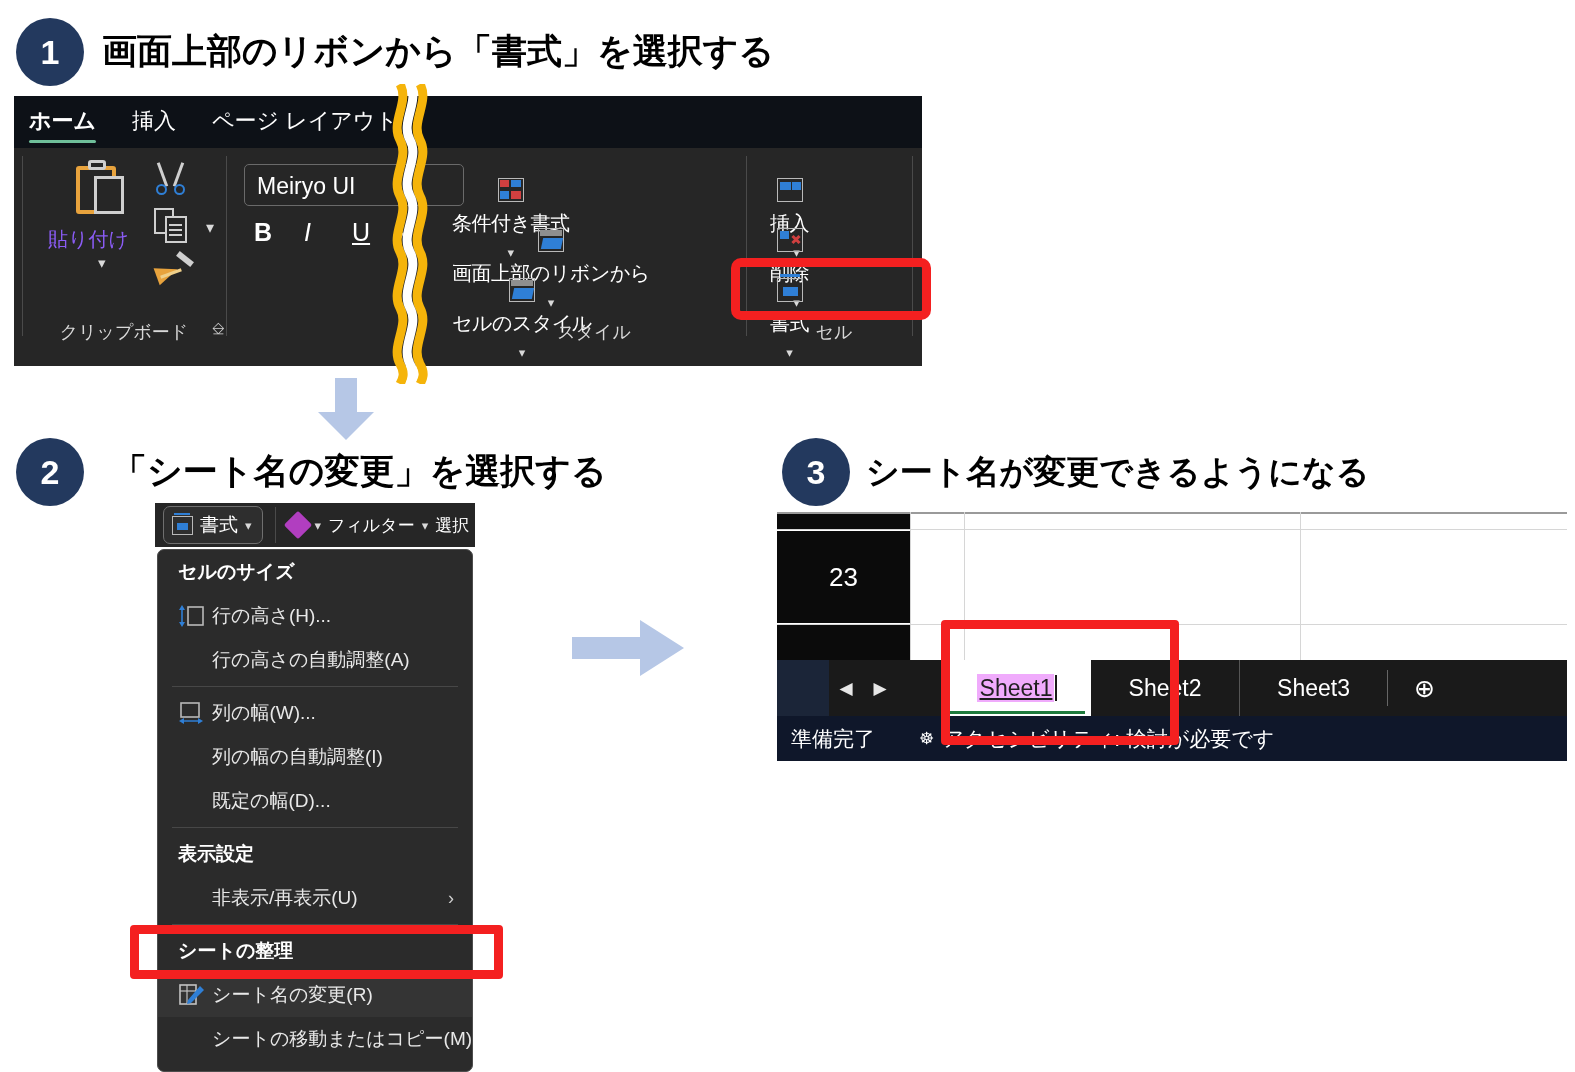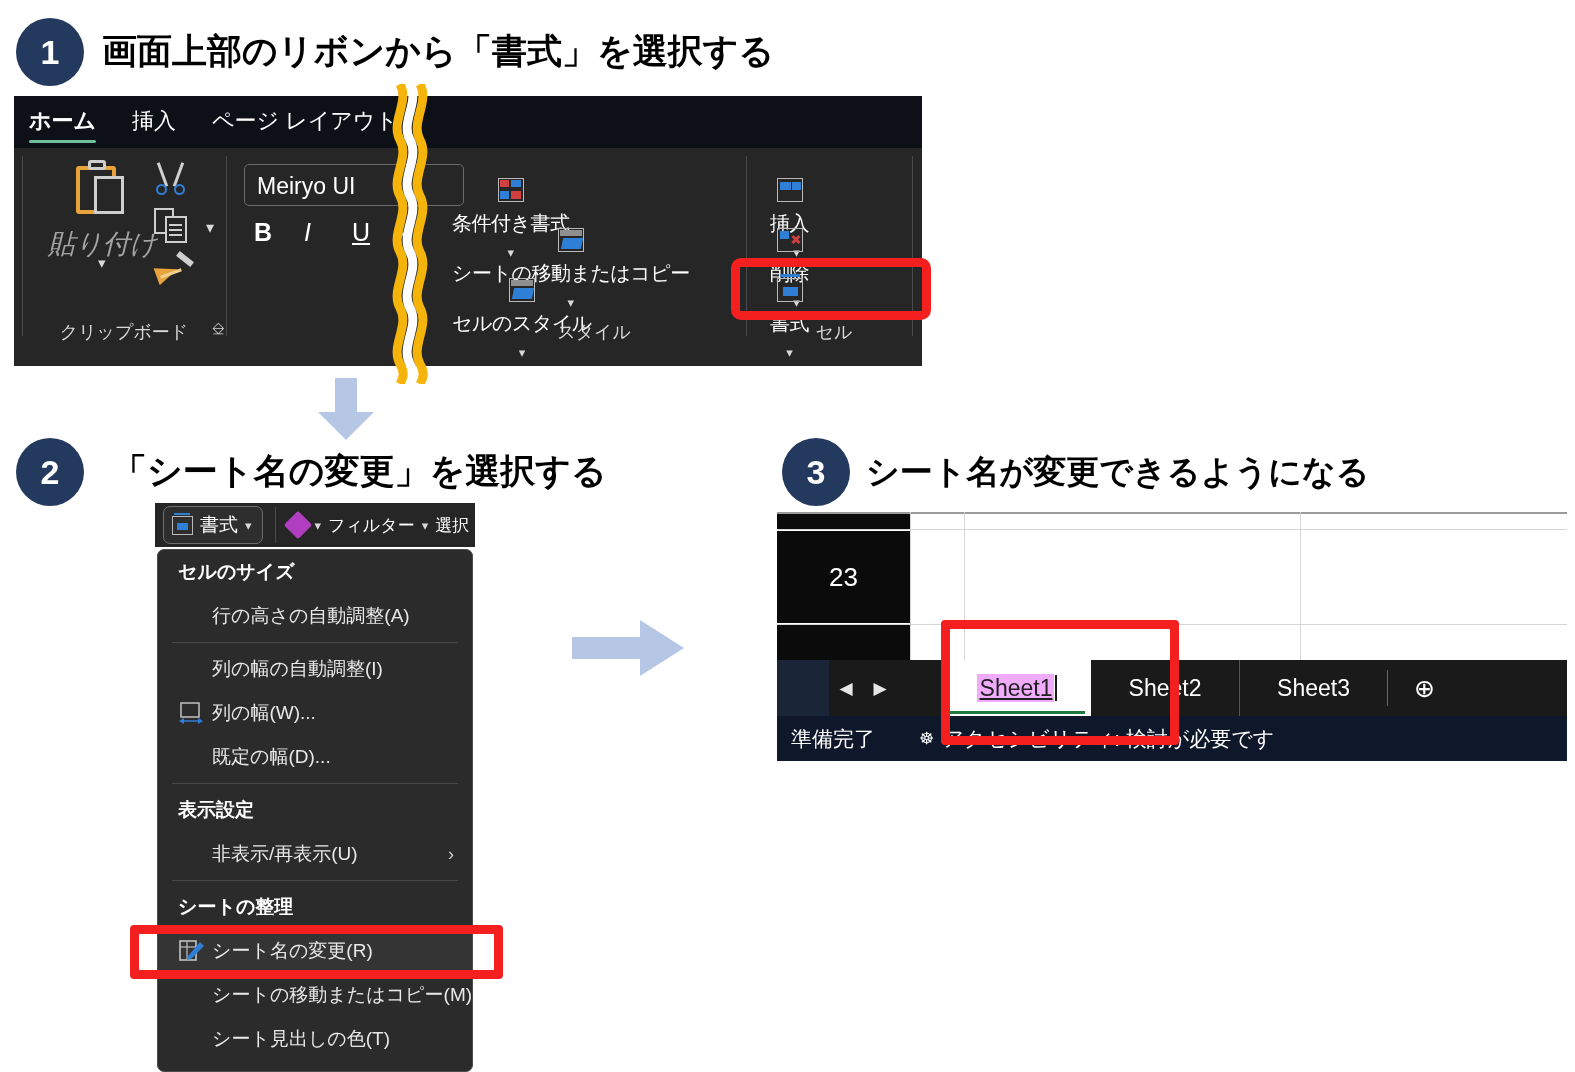--- a/index.html
+++ b/index.html
@@ -214,21 +214,21 @@
       <div class="grp-sep" style="left:8px;"></div>
       <div class="grp-sep" style="left:212px;"></div>
       <div class="grp-sep" style="left:732px;"></div>
       <div class="grp-sep" style="left:898px;"></div>
 
       <div style="position:absolute; left:58px; top:12px; width:56px; height:62px;">
         <div style="position:absolute; left:4px; top:6px; width:40px; height:48px; border:4px solid #e8a33d; border-radius:3px;"></div>
         <div style="position:absolute; left:16px; top:0px; width:18px; height:10px; border:3px solid #cfcfcf; border-radius:3px; background:#262626;"></div>
         <div style="position:absolute; left:22px; top:16px; width:30px; height:38px; border:3px solid #cfcfcf; background:#262626;"></div>
       </div>
-      <div style="position:absolute; left:34px; top:78px; color:#a3a3a3; font-size:27px;font-style:italic;">貼り付け</div>
+      <div style="position:absolute; left:34px; top:78px; color:#8b5cf6; font-size:20px;">貼り付け</div>
       <div class="chev" style="position:absolute; left:84px; top:106px; font-size:15px;">▾</div>
 
       <div style="position:absolute; left:140px; top:14px; width:36px; height:36px;">
         <div style="position:absolute; left:7px; top:0; width:3px; height:25px; background:#cfcfcf; transform:rotate(-20deg);"></div>
         <div style="position:absolute; left:23px; top:0; width:3px; height:25px; background:#cfcfcf; transform:rotate(20deg);"></div>
         <div style="position:absolute; left:2px; top:22px; width:11px; height:11px; border:2.5px solid #2f7fd6; border-radius:50%;"></div>
         <div style="position:absolute; left:20px; top:22px; width:11px; height:11px; border:2.5px solid #2f7fd6; border-radius:50%;"></div>
       </div>
 
       <div style="position:absolute; left:140px; top:60px; width:40px; height:36px;">
@@ -266,21 +266,21 @@
         </span>
         <span class="cap">条件付き書式</span>
         <span class="chev">▾</span>
       </div>
 
       <div class="rbtn" style="left:438px; top:80px;">
         <span class="ico ico-grid">
           <i style="left:1px; top:1px; right:1px; height:6px; background:#8f8f8f;"></i>
           <i style="left:3px; top:9px; width:20px; height:11px; background:#2f7fd6; transform:skewX(-12deg);"></i>
         </span>
-        <span class="cap">シートの移動またはコピー</span>
+        <span class="cap">画面上部のリボンから</span>
         <span class="chev">▾</span>
       </div>
 
       <div class="rbtn" style="left:438px; top:130px;">
         <span class="ico ico-grid">
           <i style="left:1px; top:1px; right:1px; height:6px; background:#8f8f8f;"></i>
           <i style="left:3px; top:9px; width:20px; height:11px; background:#2f7fd6; transform:skewX(-12deg);"></i>
         </span>
         <span class="cap">セルのスタイル</span>
         <span class="chev">▾</span>
@@ -355,44 +355,55 @@
         <span>フィルター</span>
         <span class="chev">▾</span>
         <span>選択</span>
       </div>
     </div>
 
     <div class="menu-panel" style="left:2px; top:46px; width:316px; height:523px;">
 
       <div class="mhead">セルのサイズ</div>
 
+      <div class="mitem">
+        <span class="mico">
+          <svg width="26" height="24">
+              <rect x="10" y="3" width="15" height="18" fill="none" stroke="#b9b9b9" stroke-width="1.6"></rect>
+              <line x1="4" y1="3" x2="4" y2="21" stroke="#2f7fd6" stroke-width="1.6"></line>
+              <polygon points="4,1 1,6 7,6" fill="#2f7fd6"></polygon>
+              <polygon points="4,23 1,18 7,18" fill="#2f7fd6"></polygon>
+            </svg>
+        </span>
+        <span class="mtext">行の高さ(H)...</span>
+      </div>
 
       <div class="mitem indent">
         <span class="mtext">行の高さの自動調整(A)</span>
       </div>
 
       <div class="mdiv"></div>
-
-      <div class="mitem indent">
-        <span class="mtext">列の幅の自動調整(I)</span>
-      </div>
 
       <div class="mitem">
         <span class="mico">
           <svg width="26" height="24">
               <rect x="3" y="2" width="18" height="14" fill="none" stroke="#b9b9b9" stroke-width="1.6"></rect>
               <line x1="3" y1="20" x2="23" y2="20" stroke="#2f7fd6" stroke-width="1.6"></line>
               <polygon points="1,20 6,17 6,23" fill="#2f7fd6"></polygon>
               <polygon points="25,20 20,17 20,23" fill="#2f7fd6"></polygon>
             </svg>
         </span>
         <span class="mtext">列の幅(W)...</span>
       </div>
 
       <div class="mitem indent">
+        <span class="mtext">列の幅の自動調整(I)</span>
+      </div>
+
+      <div class="mitem indent">
         <span class="mtext">既定の幅(D)...</span>
       </div>
 
       <div class="mdiv"></div>
 
       <div class="mhead">表示設定</div>
 
       <div class="mitem indent">
         <span class="mtext">非表示/再表示(U)</span>
         <span class="subchev">›</span>

